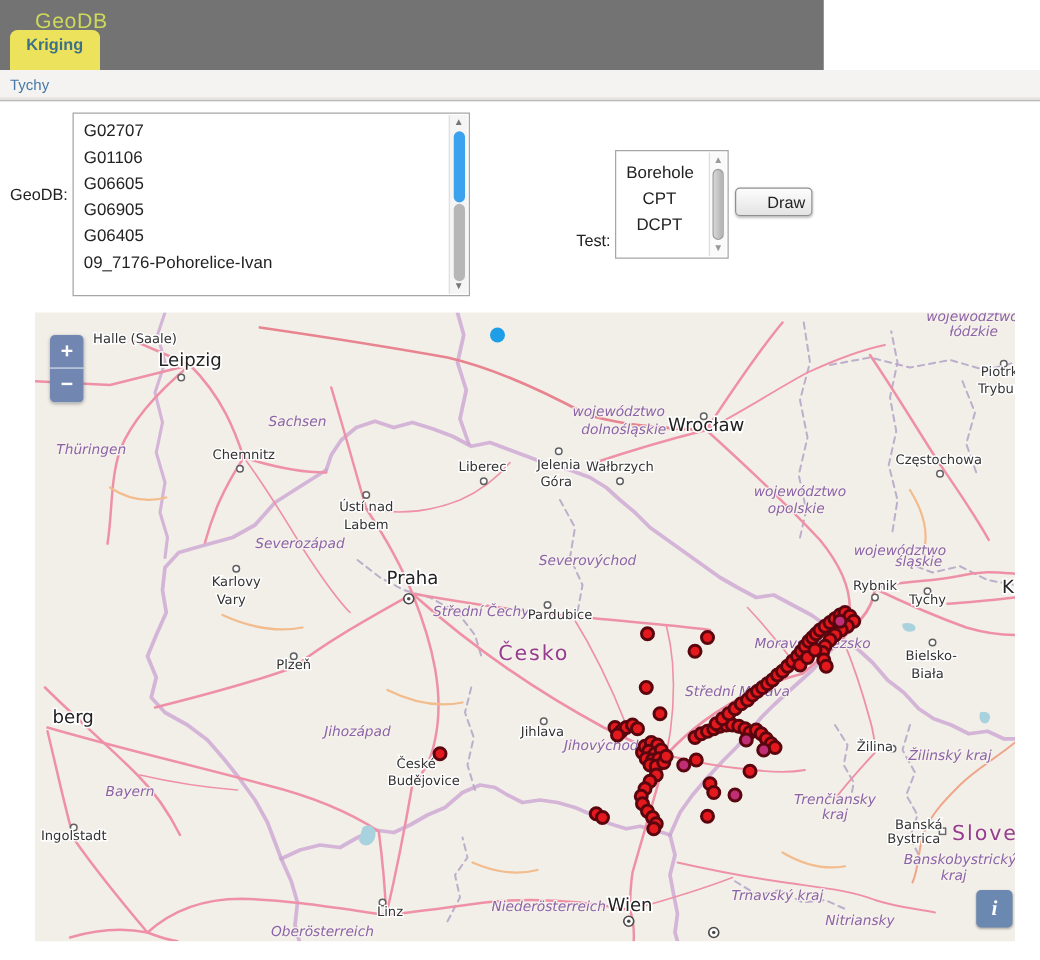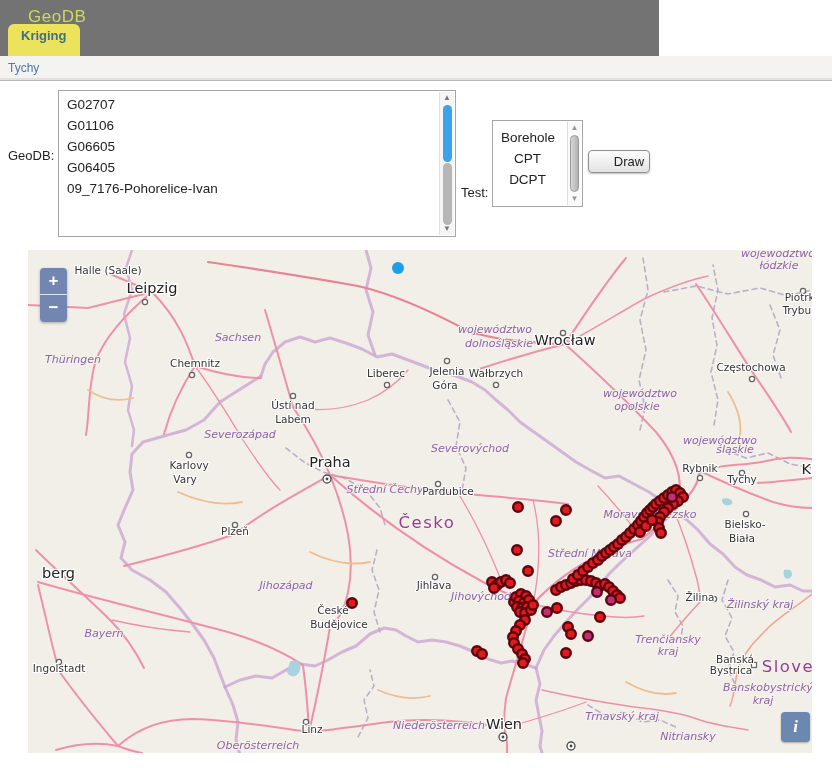--- a/index.html
+++ b/index.html
@@ -61,25 +61,26 @@
     <div class="app-title">GeoDB</div>
     <div class="tab">Kriging</div>
   </div>
 
   <div class="crumbbar">
     <a href="#">Tychy</a>
   </div>
 
   <div class="lbl" style="left:8px;top:148px;">GeoDB:</div>
 
-  <div class="listbox" style="left:58px;top:90px;width:398px;height:147px;">
+  <div class="listbox" style="left:58px;top:90px;width:318px;height:147px;">
     <div class="items">
         <div class="li">G02707</div>
         <div class="li">G01106</div>
         <div class="li">G06605</div>
+        <div class="li">G06905</div>
         <div class="li">G06405</div>
         <div class="li">09_7176-Pohorelice-Ivan</div>
       </div>
     <div class="sb">
       <div class="arr up">▲</div>
       <div class="th blue" style="top:13px;height:57px;"></div>
       <div class="th gray" style="top:71px;height:62px;"></div>
       <div class="arr dn">▼</div>
     </div>
   </div>

